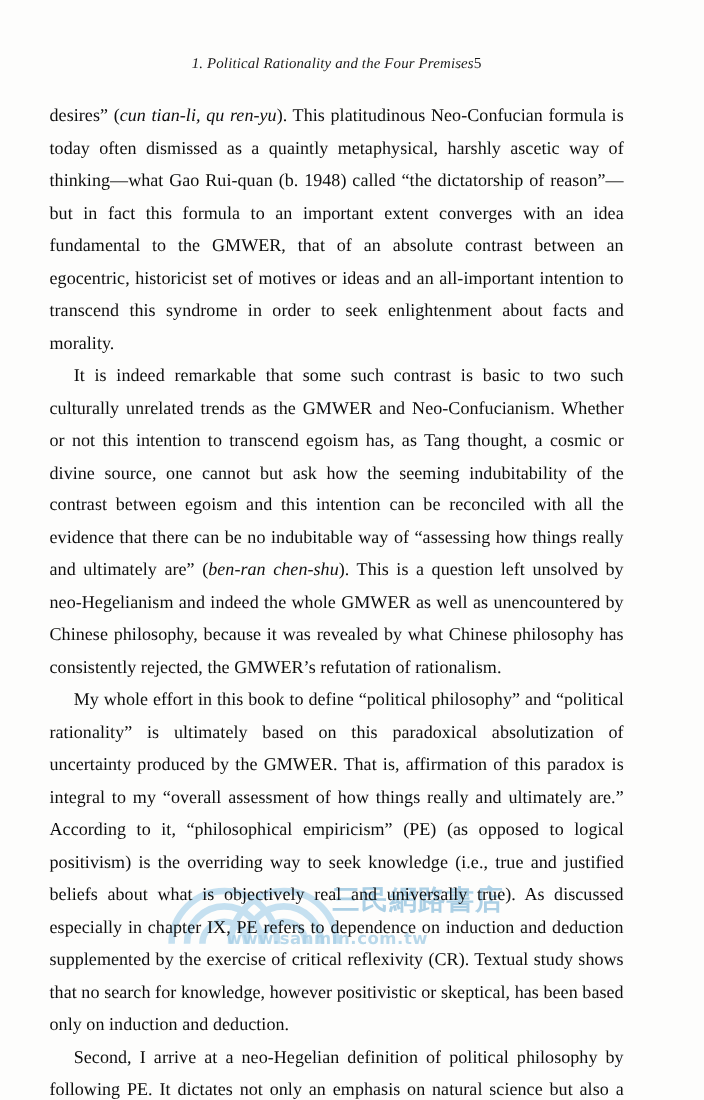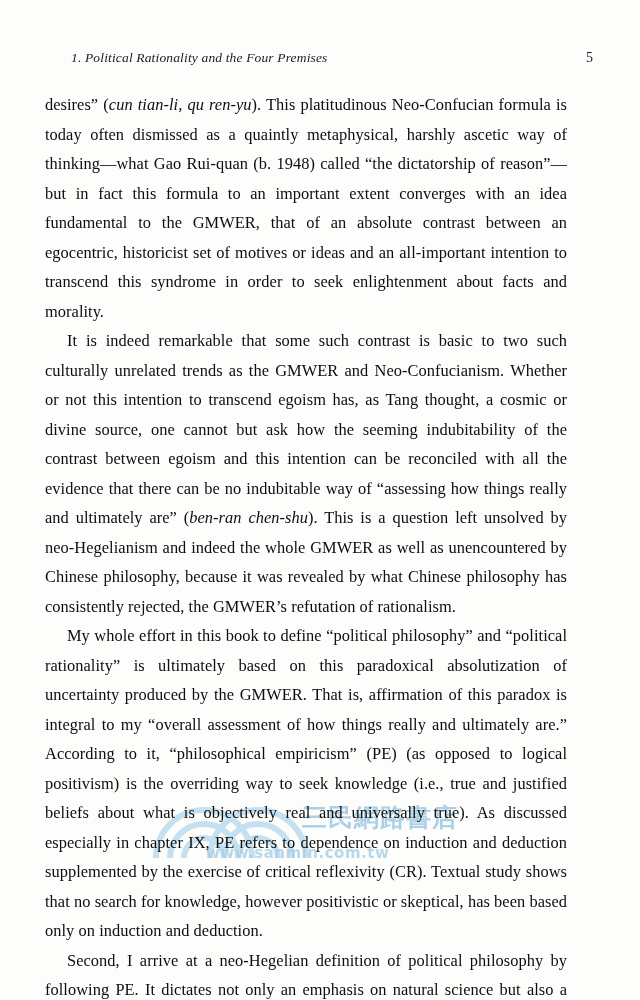--- a/index.html
+++ b/index.html
@@ -21,22 +21,21 @@
 
   
   #running-head {
     position: absolute;
     left: 45px;
     top: 50px;
     width: 522px;
     height: 22px;
     display: flex;
     align-items: baseline;
-    justify-content: space-between;
-    margin-left: 26px;
+    justify-content: center;
   }
   #running-head .rh-title {
     font-style: italic;
     font-size: 13.5px;
     letter-spacing: 0.15px;
     color: #1a1a1a;
     white-space: nowrap;
   }
   #running-head .rh-folio {
     font-size: 14px;

